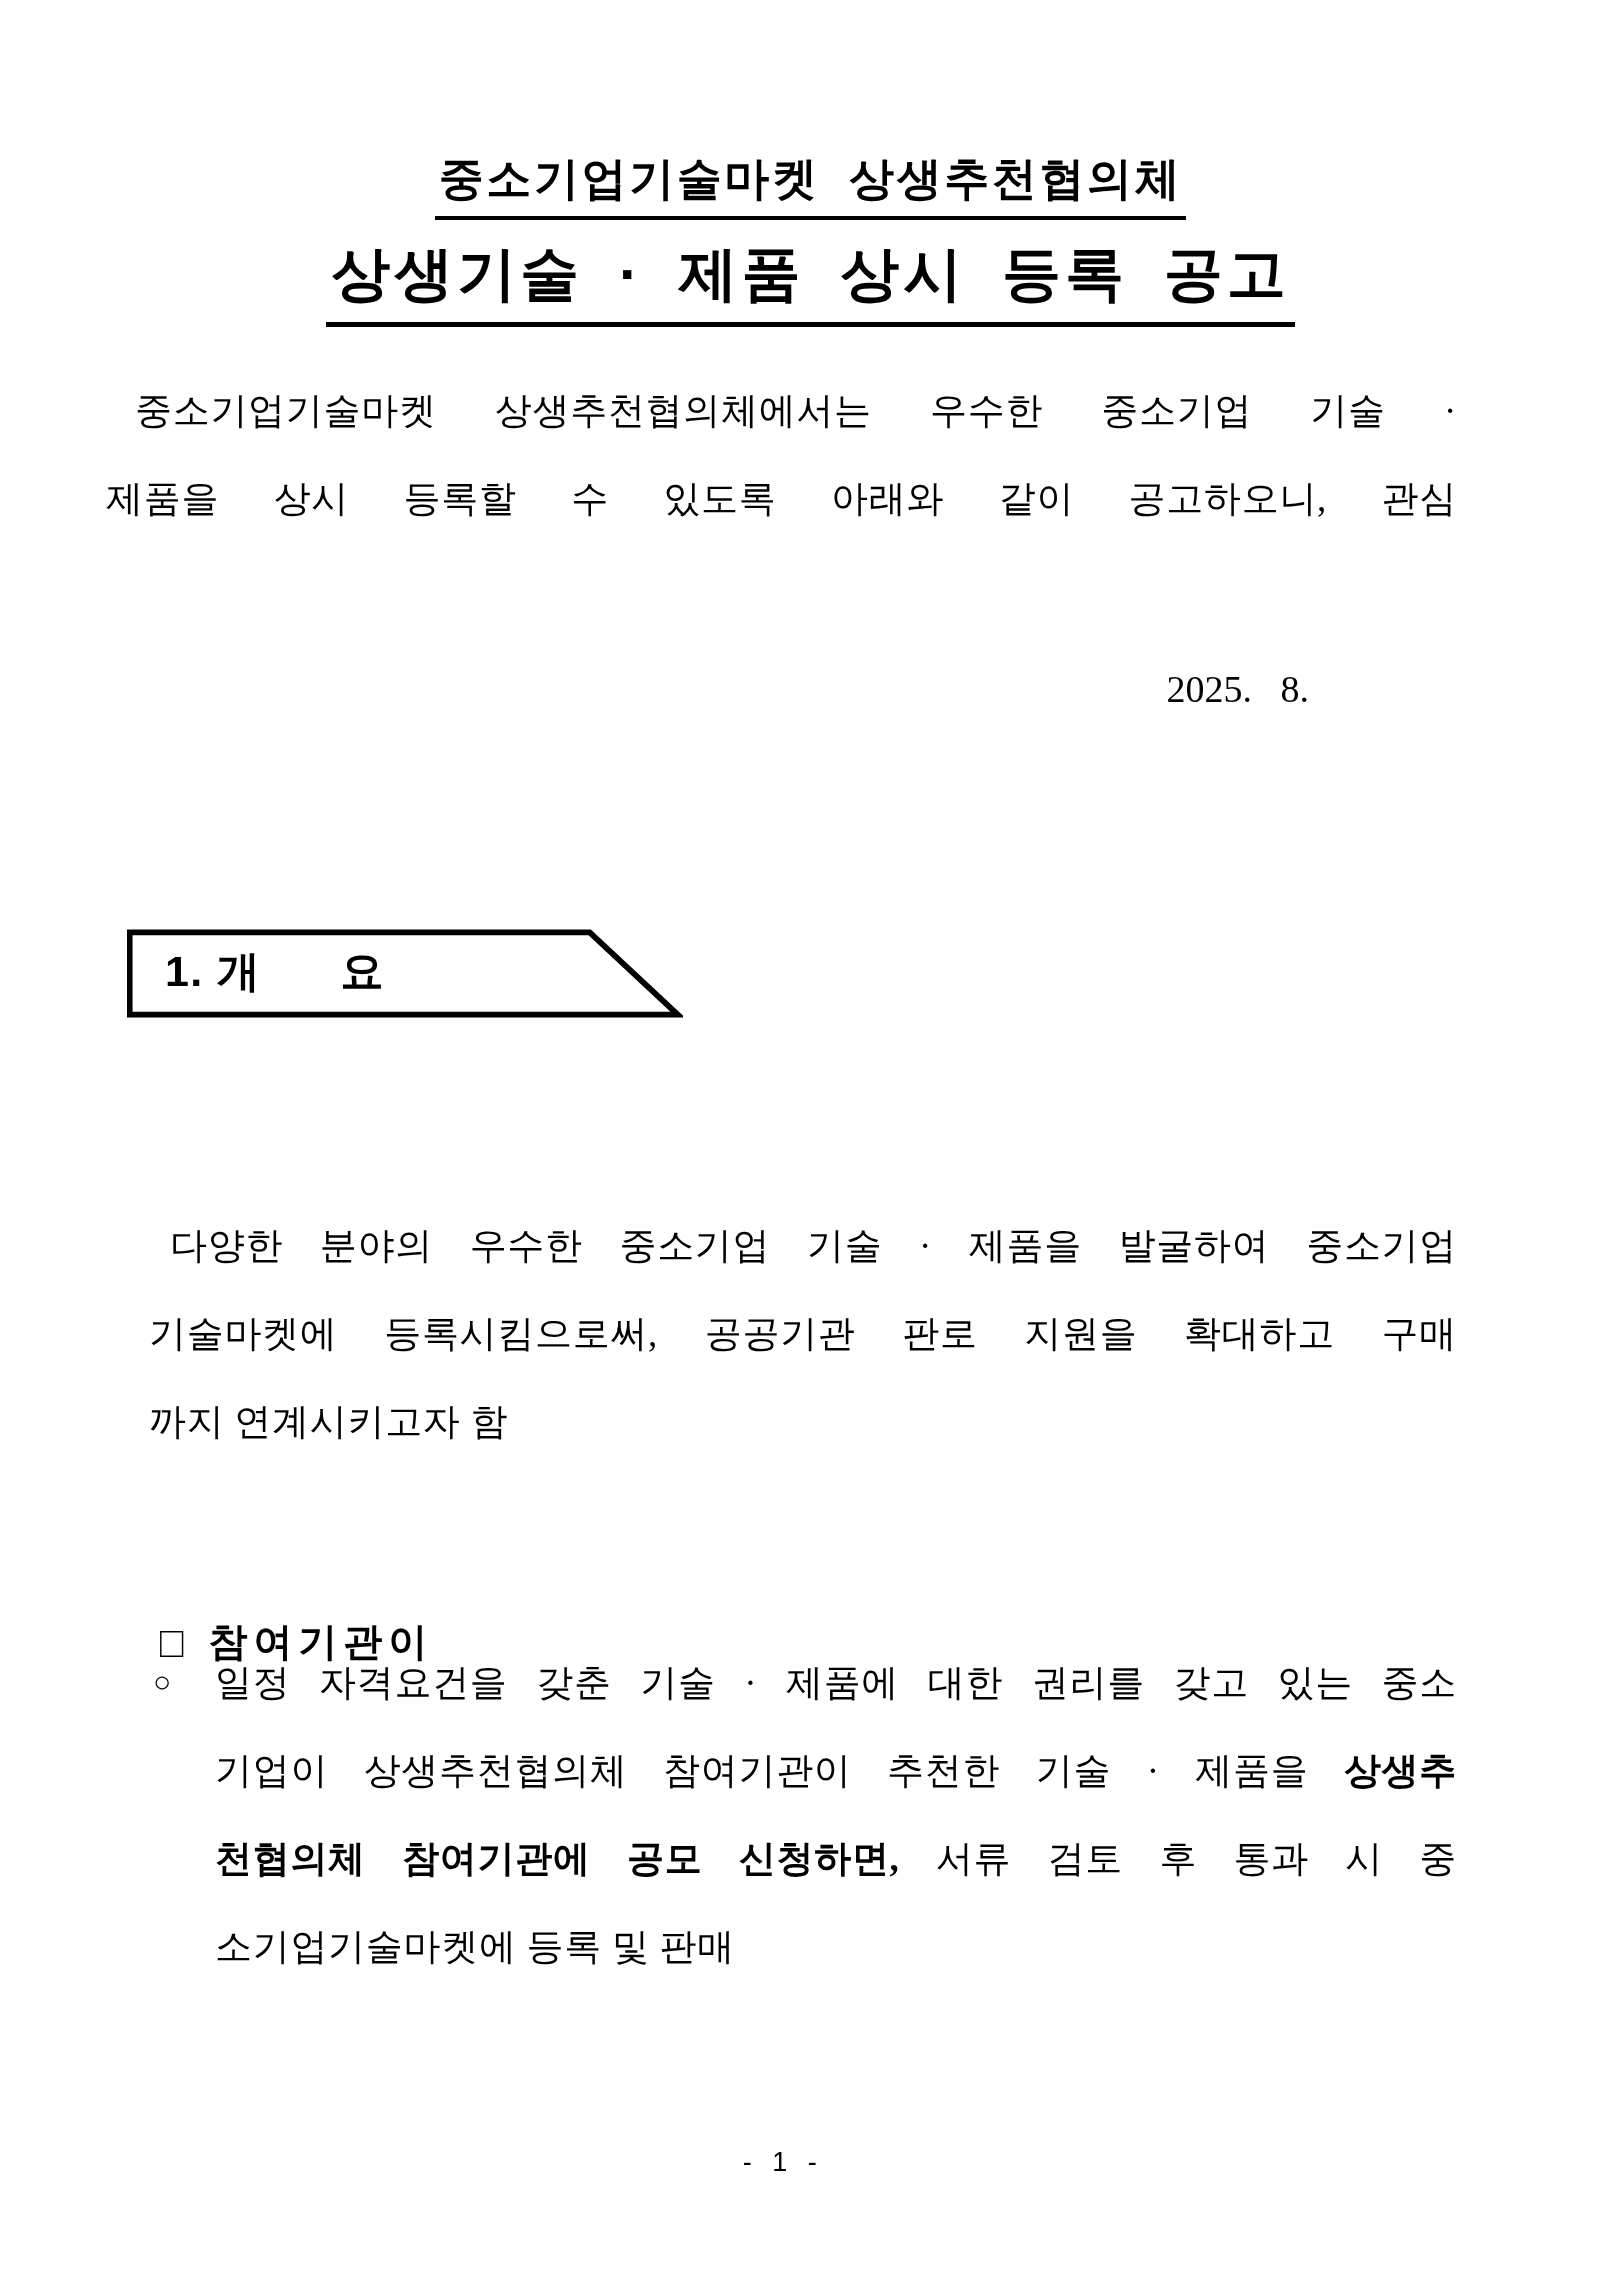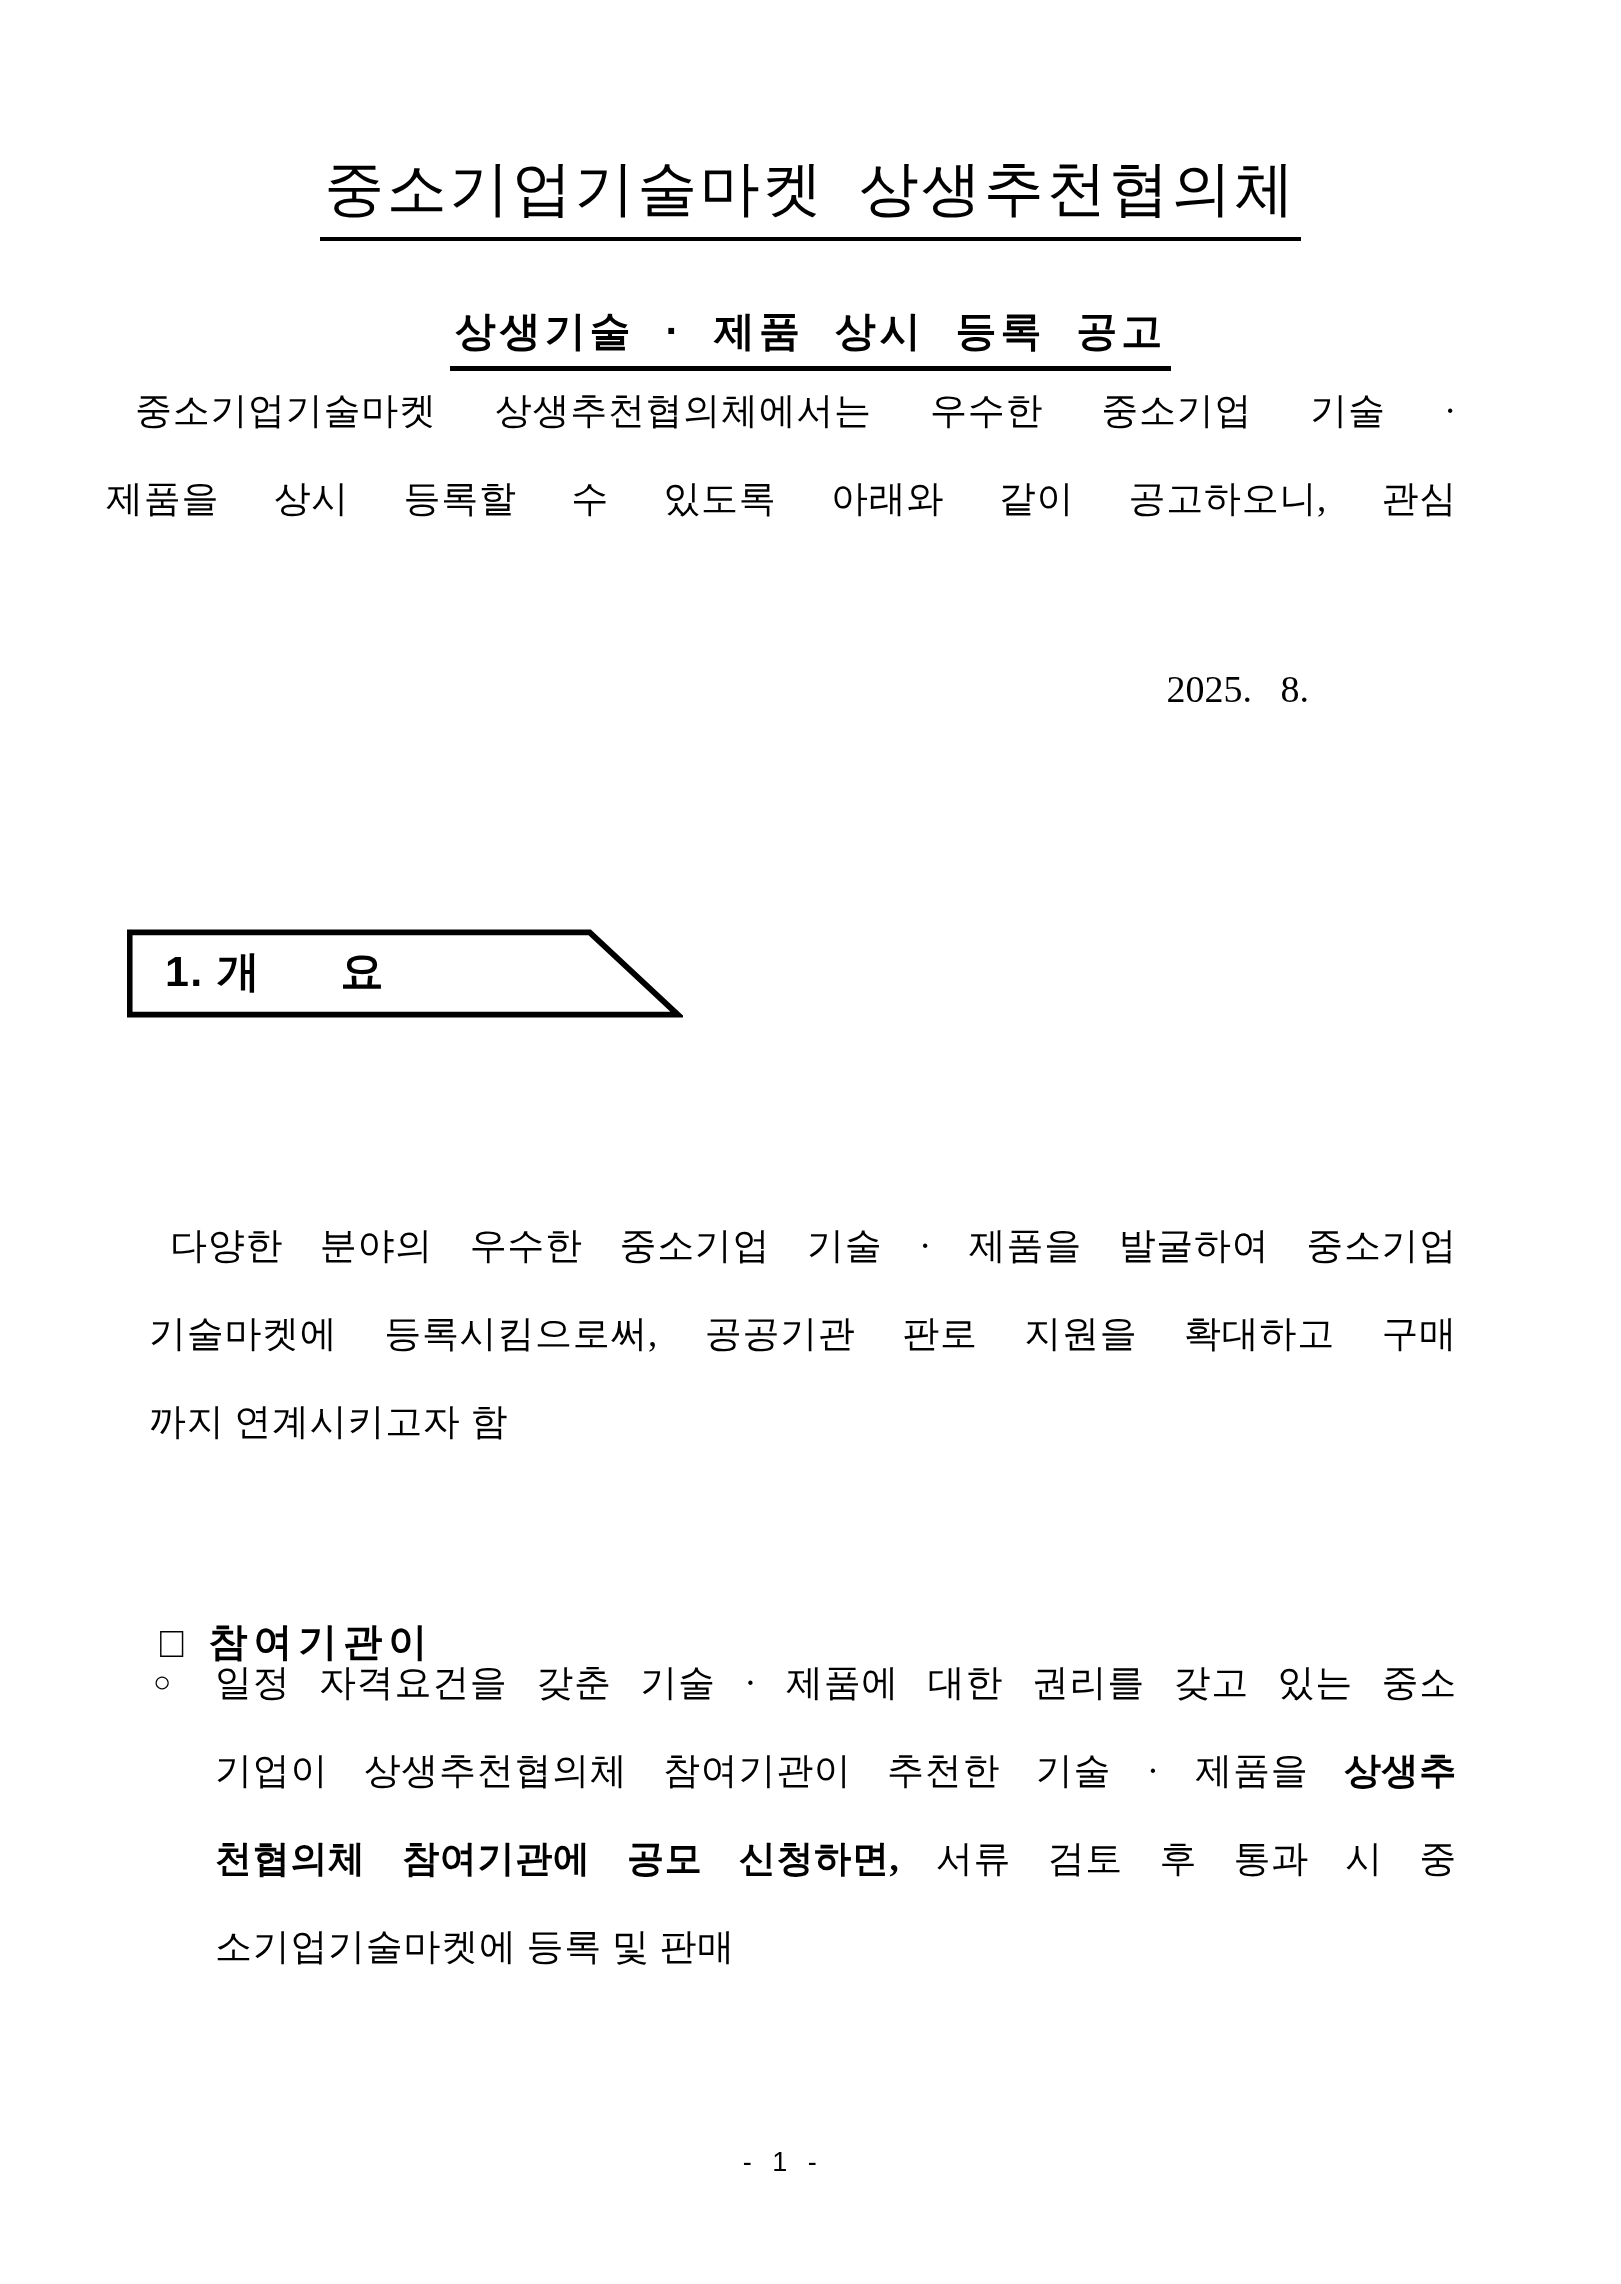--- a/index.html
+++ b/index.html
@@ -22,38 +22,37 @@
   .title-block {
     position: absolute;
     top: 149px;
     left: 0;
     right: 0;
     text-align: center;
   }
   .doc-title-1 {
     display: inline-block;
     font-family: "Liberation Sans", sans-serif;
-    font-weight: normal;
-    font-size: 60px;
+    font-weight: bold;
+    font-size: 45px;
     letter-spacing: 2.6px;
     word-spacing: 14.4px;
     border-bottom: 4.6px solid #000;
     padding: 0 3.9px 6.5px 3.9px;
   }
   .doc-title-2-wrap { margin-top: 15.7px; }
   .doc-title-2 {
     display: inline-block;
     font-family: "Liberation Sans", sans-serif;
     font-weight: bold;
-    font-size: 41px;
+    font-size: 59px;
     letter-spacing: 3.9px;
     word-spacing: 15.7px;
     border-bottom: 5.9px solid #000;
     padding: 0 5.2px 6.5px 5.2px;
-    margin-top: 48px;
   }
 
   
   .tline {
     height: 88px;
     line-height: 88px;
     font-size: 37px;
     letter-spacing: 0.7px;
     white-space: nowrap;
   }

